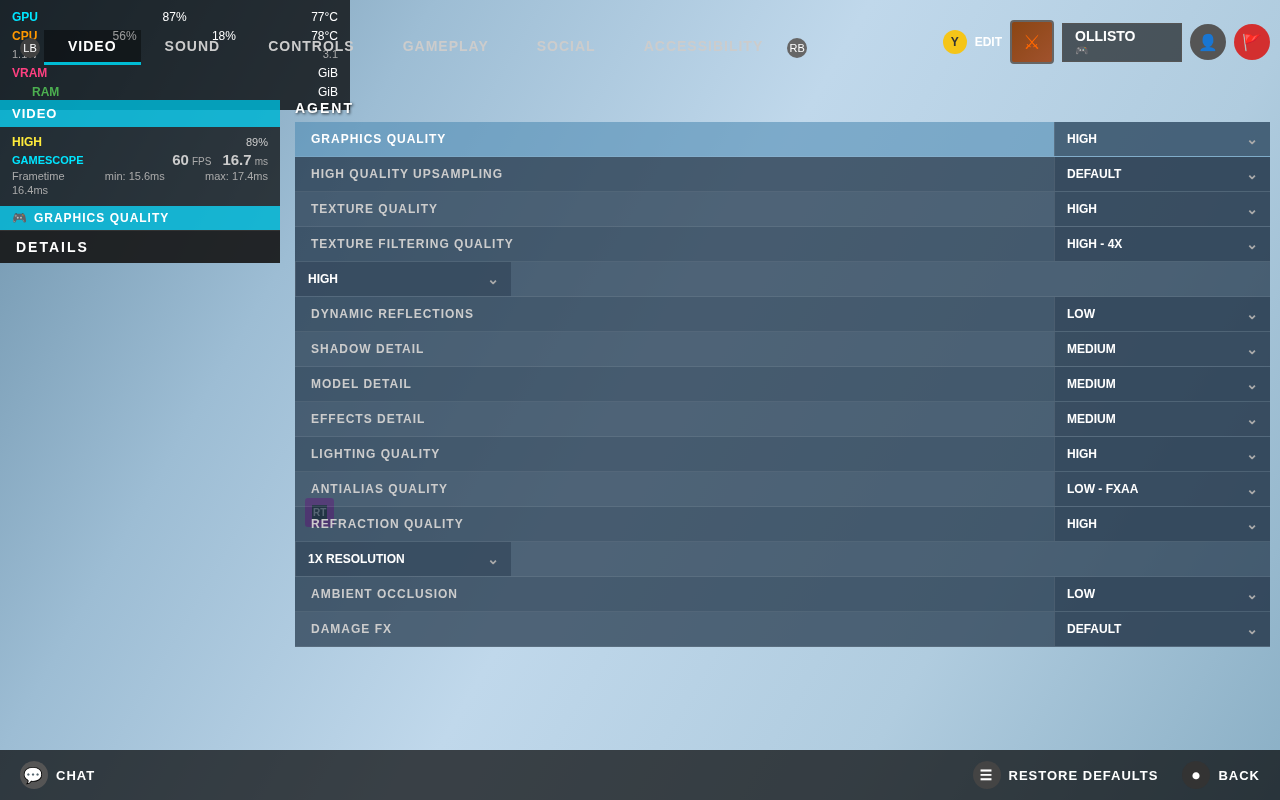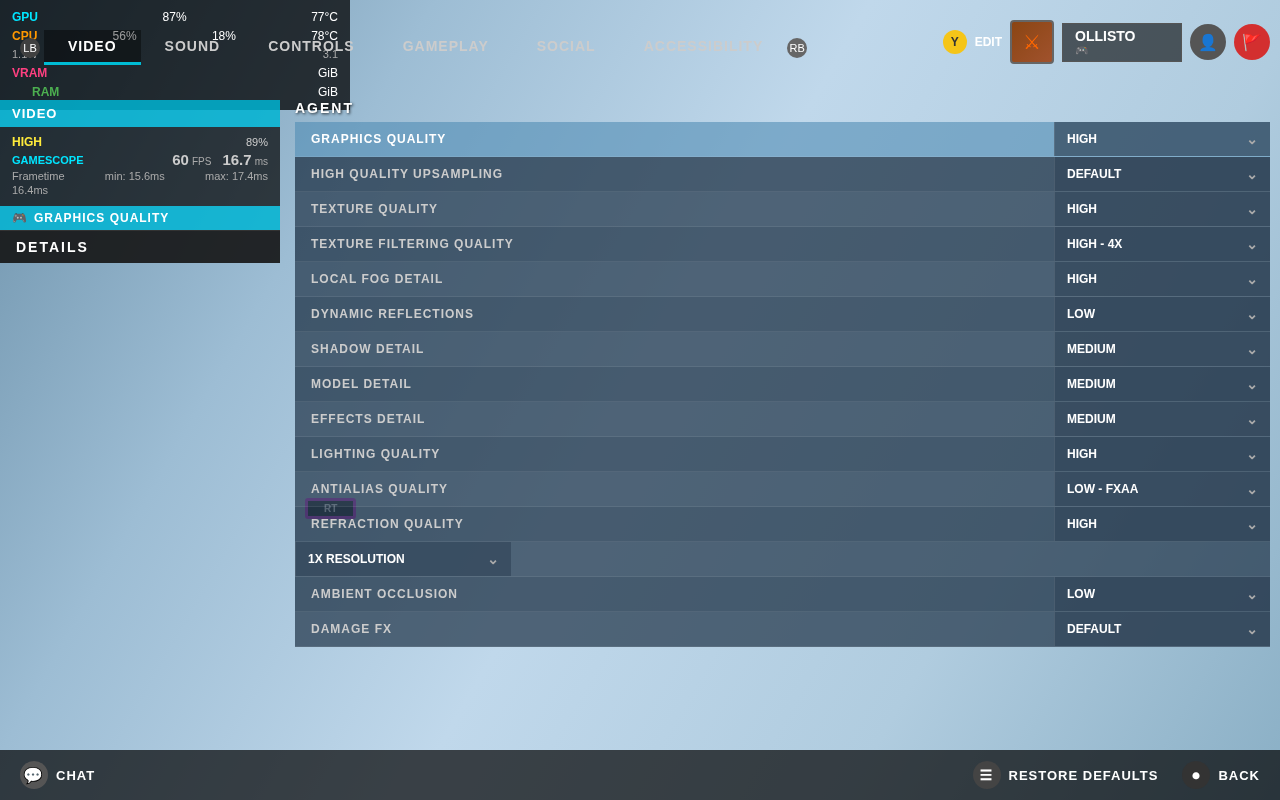--- a/index.html
+++ b/index.html
@@ -278,25 +278,25 @@
     .ctrl-icon.chat-icon { background: #555; color: white; font-size: 16px; }
     .ctrl-icon.restore-icon { background: #444; color: white; }
     .ctrl-icon.back-icon { background: #333; color: white; }
 
     
     .rt-badge {
       position: absolute;
       top: 250px;
       left: 155px;
       background: rgba(0,0,0,0.7);
-      border: 3px solid #d946ef;
+      border: 7px solid #d946ef;
       color: white;
       font-size: 10px;
       font-weight: bold;
-      padding: 2px 16px;
+      padding: 2px 1px;
       border-radius: 3px;
       z-index: 16;
     }
   </style>
 </head>
 <body>
 
 <div style="position:absolute;top:0;left:0;width:100%;height:100%;background:linear-gradient(120deg,#6a8fa8 0%,#9dbdd4 25%,#c0d8eb 50%,#b0ccdf 75%,#8aafc5 100%);z-index:0;"></div>
 
 <div class="hud-overlay">
@@ -412,21 +412,20 @@
       </div>
       </div>
       <div class="settings-row">
         <div class="settings-label">TEXTURE FILTERING QUALITY</div>
         <div class="settings-value">
         <span>HIGH - 4X</span>
         <span class="chevron">⌄</span>
       </div>
       </div>
       <div class="settings-row">
-        <div class="settings-label">LOCAL FOG DETAIL</div>
         <div class="settings-value">
         <span>HIGH</span>
         <span class="chevron">⌄</span>
       </div>
       </div>
       <div class="settings-row">
         <div class="settings-label">DYNAMIC REFLECTIONS</div>
         <div class="settings-value">
         <span>LOW</span>
         <span class="chevron">⌄</span>

